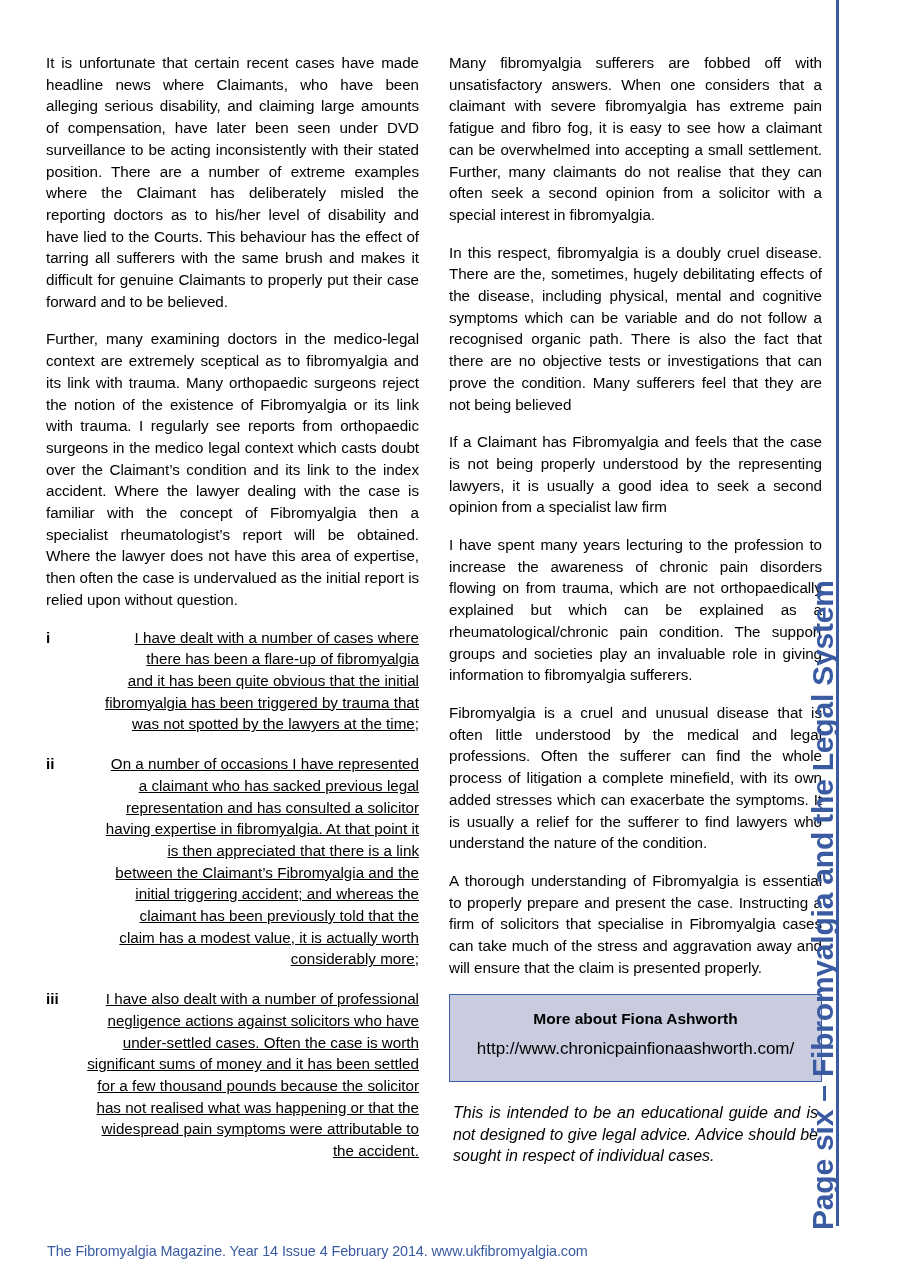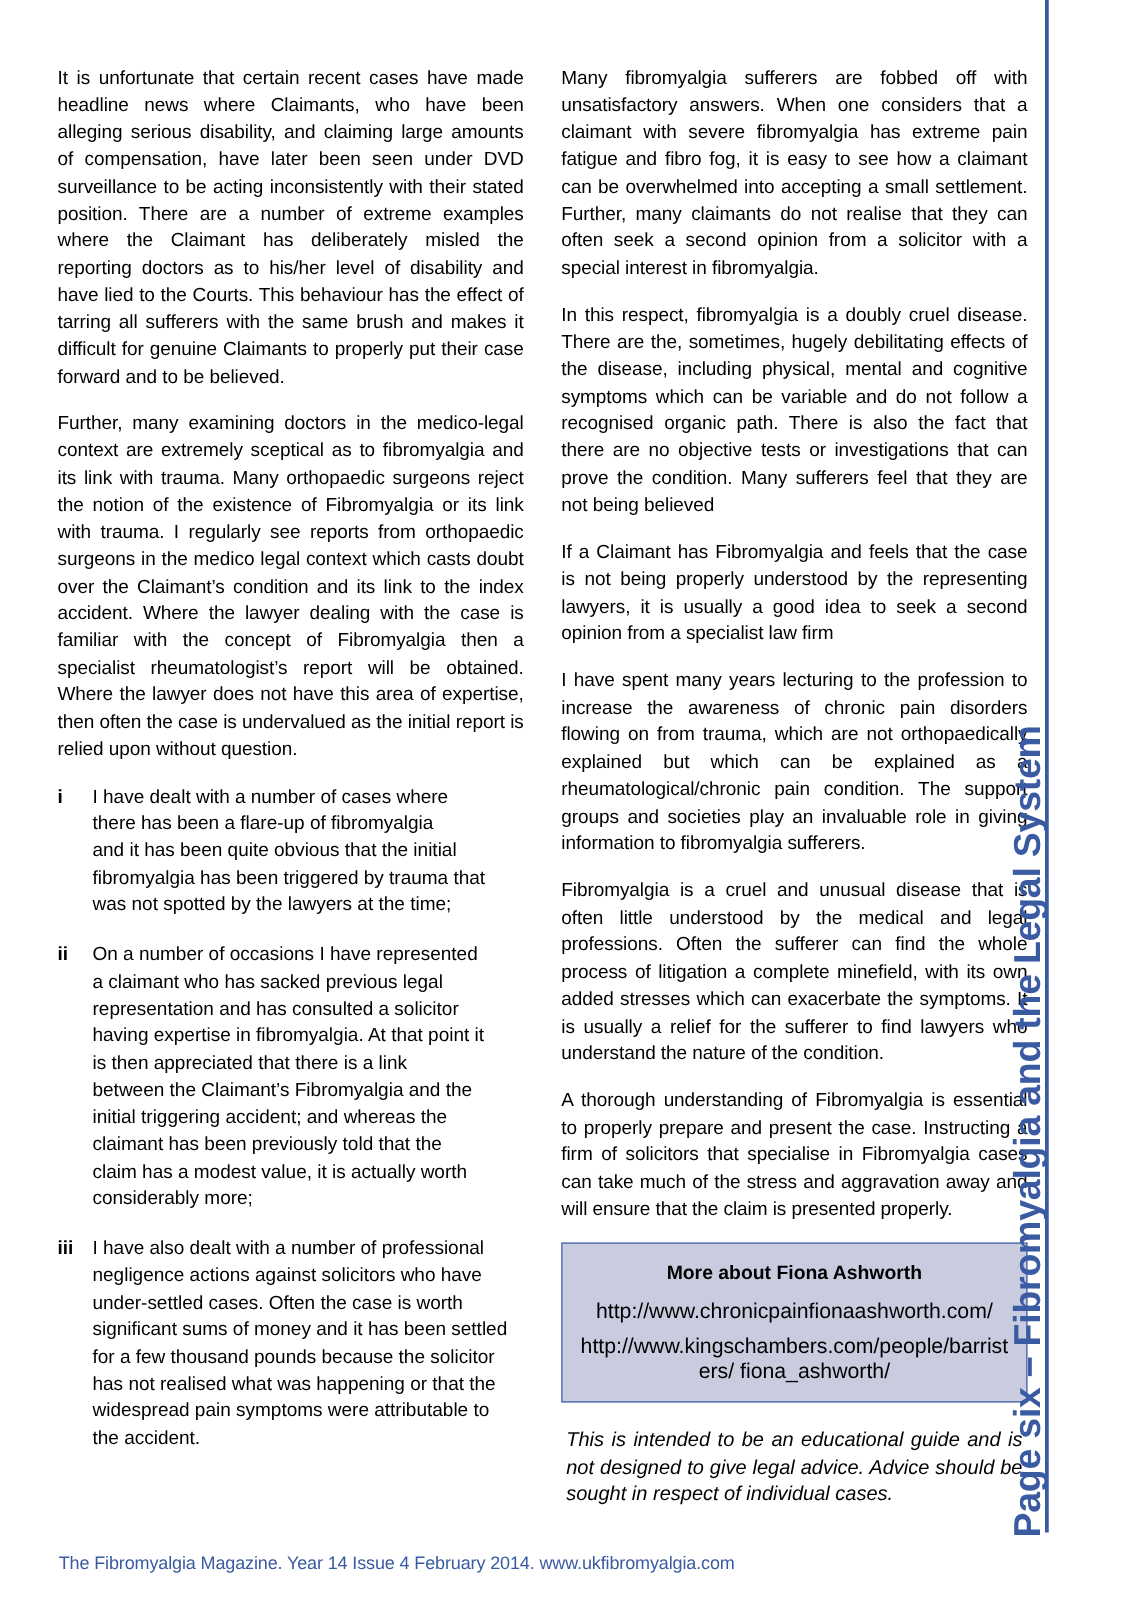--- a/index.html
+++ b/index.html
@@ -59,22 +59,23 @@
   }
   .roman-marker {
     flex: 0 0 28px;
     text-align: left;
     font-weight: bold;
     padding-right: 8px;
     box-sizing: border-box;
   }
   .roman-text {
     flex: 1 1 auto;
-    text-align: left;
+    text-align: right;
     white-space: pre-line;
+    text-decoration: underline;
   }
 
   
   .info-box {
     margin: 16px 0 20px 0;
     background: #c9ccdf;
     border: 1.5px solid #3f5ea8;
     padding: 11px 14px 14px 14px;
     box-sizing: border-box;
     text-align: center;
@@ -194,21 +195,20 @@
       <p class="body-par">Many fibromyalgia sufferers are fobbed off with unsatisfactory answers.  When one considers that a claimant with severe fibromyalgia has extreme pain fatigue and fibro fog, it is easy to see how a claimant can be overwhelmed into accepting a small settlement.  Further, many claimants do not realise that they can often seek a second opinion from a solicitor with a special interest in fibromyalgia.</p>
       <p class="body-par">In this respect, fibromyalgia is a doubly cruel disease. There are the, sometimes, hugely debilitating effects of the disease, including physical, mental and cognitive symptoms which can be variable and do not follow a recognised organic path.  There is also the fact that there are no objective tests or investigations that can prove the condition. Many sufferers feel that they are not being believed</p>
       <p class="body-par">If a Claimant has Fibromyalgia and feels that the case is not being properly understood by the representing lawyers, it is usually a good idea to seek a second opinion from a specialist law firm</p>
       <p class="body-par">I have spent many years lecturing to the profession to increase the awareness of chronic pain disorders flowing on from trauma, which are not orthopaedically explained but which can be explained as a rheumatological/chronic pain condition.  The support groups and societies play an invaluable role in giving information to fibromyalgia sufferers.</p>
       <p class="body-par">Fibromyalgia is a cruel and unusual disease that is often little understood by the medical and legal professions. Often the sufferer can find the whole process of litigation a complete minefield, with its own added stresses which can exacerbate the symptoms. It is usually a relief for the sufferer to find lawyers who understand the nature of the condition.</p>
       <p class="body-par">A thorough understanding of Fibromyalgia is essential to properly prepare and present the case. Instructing a firm of solicitors that specialise in Fibromyalgia cases can take much of the stress and aggravation away and will ensure that the claim is presented properly.</p>
 
       <div class="info-box">
         <div class="info-box-title">More about Fiona Ashworth</div>
         <div class="info-box-link">http://www.chronicpainfionaashworth.com/</div>
-        <div class="info-box-link last">http://www.kingschambers.com/people/barristers/ fiona_ashworth/</div>
       </div>
 
       <p class="disclaimer">This is intended to be an educational guide and is not designed to give legal advice. Advice should be sought in respect of individual cases.</p>
     </div>
 
   </div>
 
   <div class="footer">The Fibromyalgia Magazine. Year 14  Issue 4 February 2014. www.ukfibromyalgia.com</div>
 
   <div class="rail-rule"></div>

